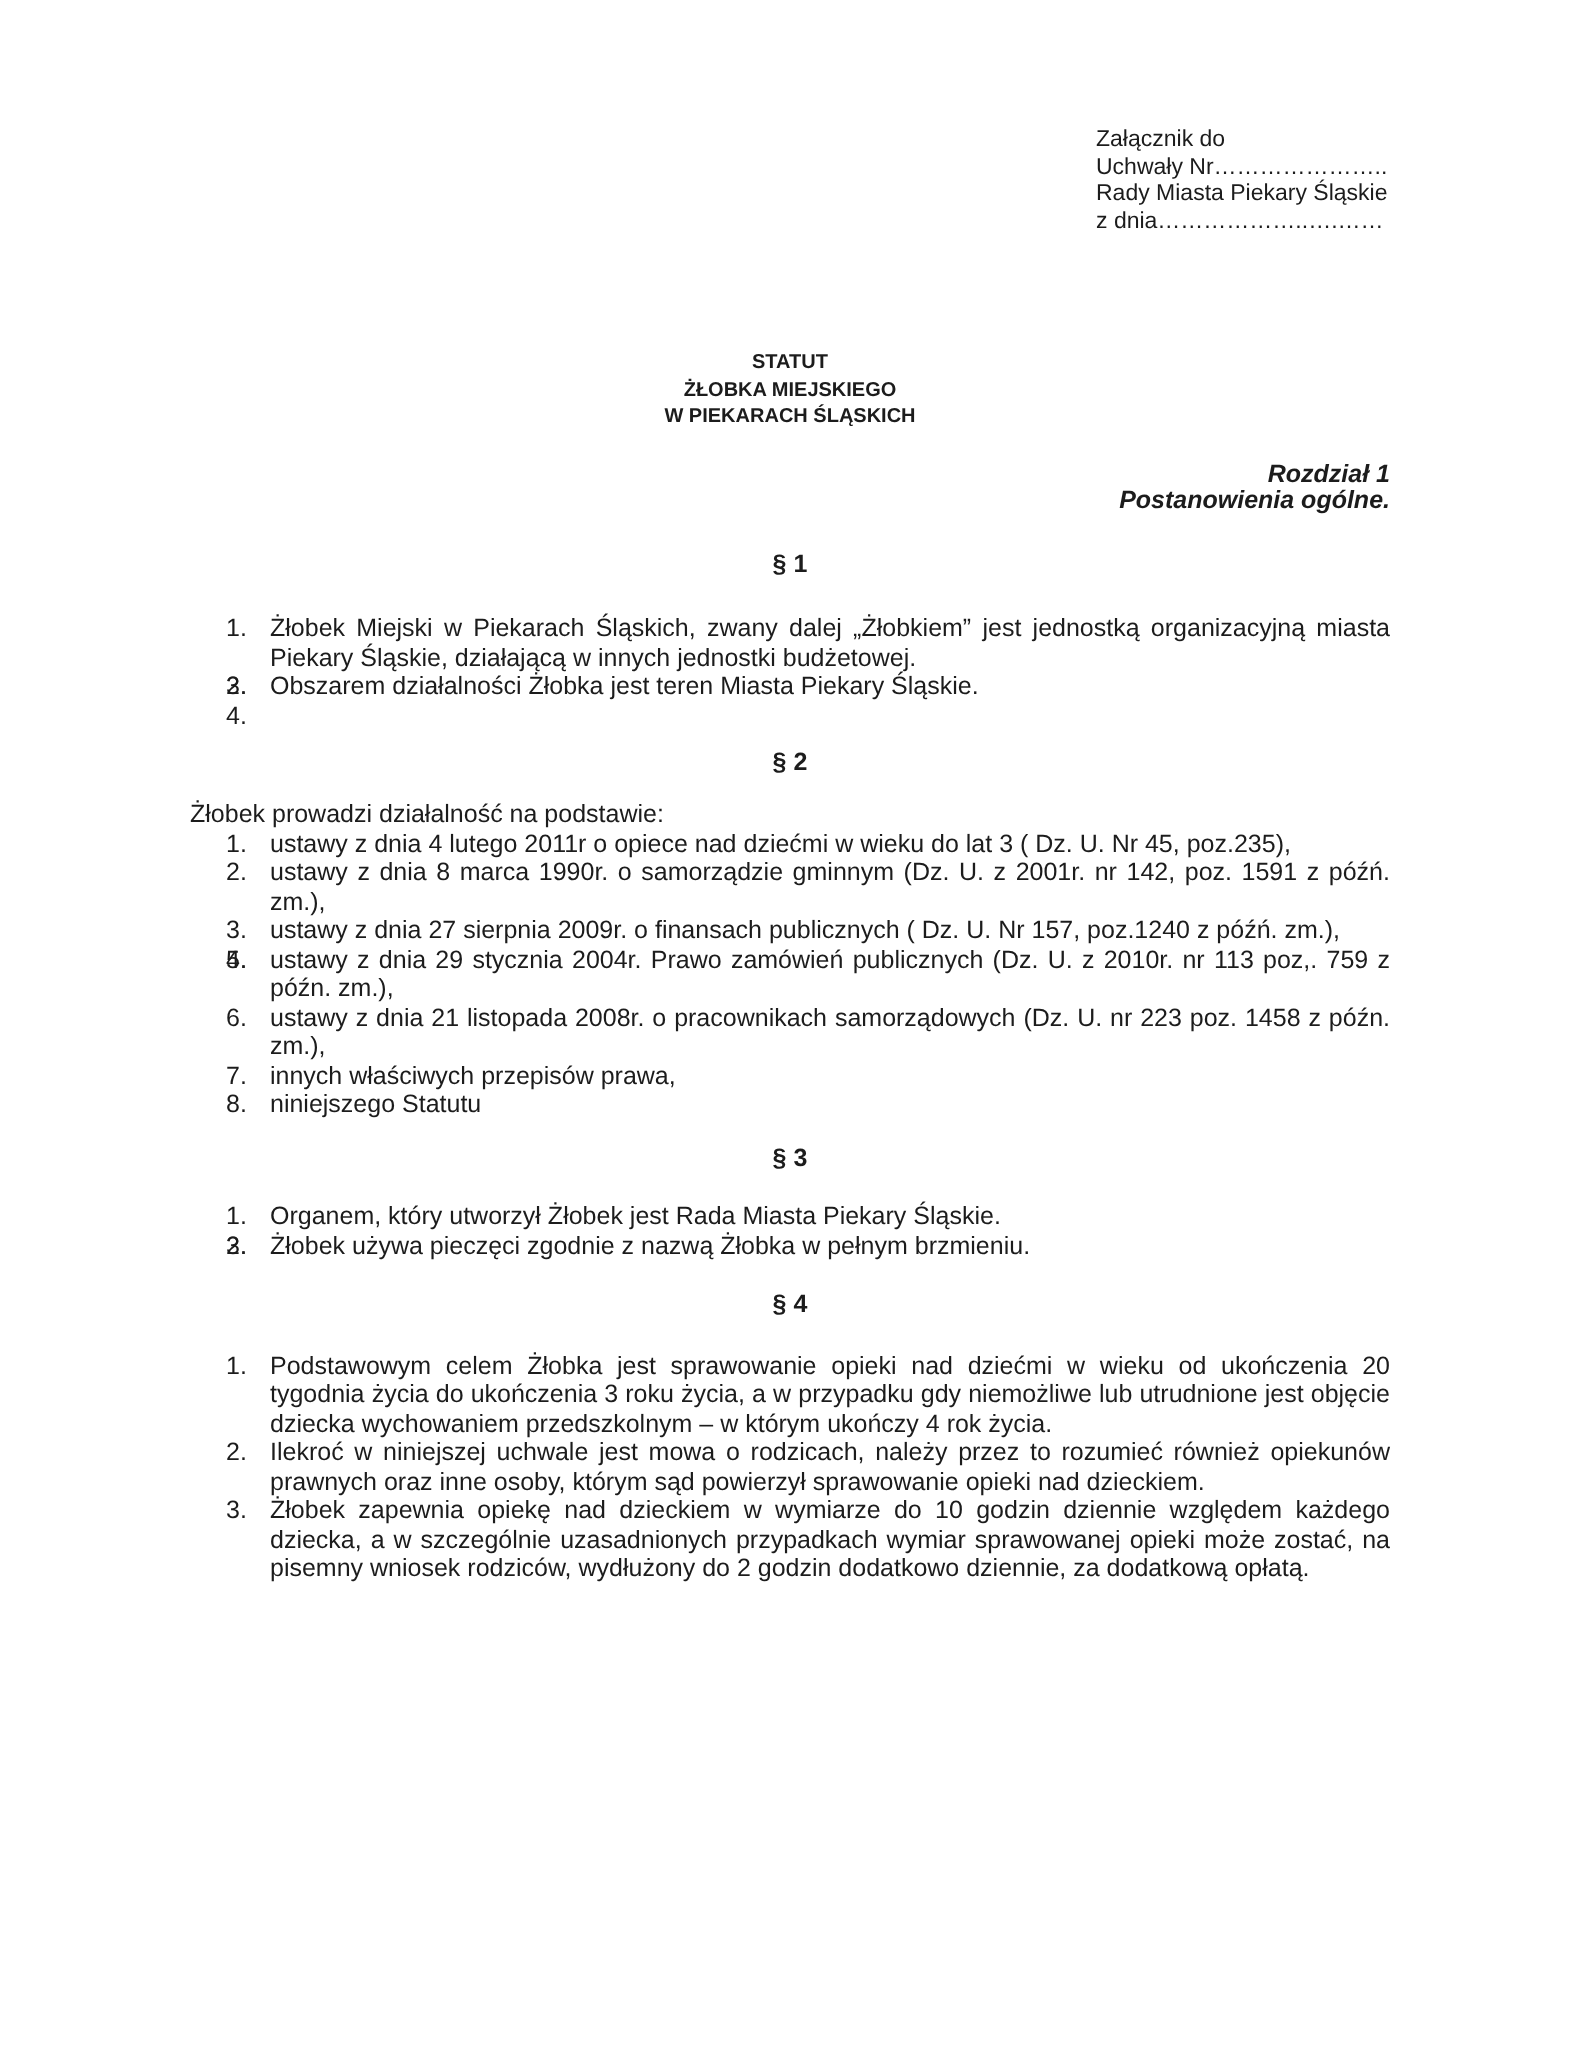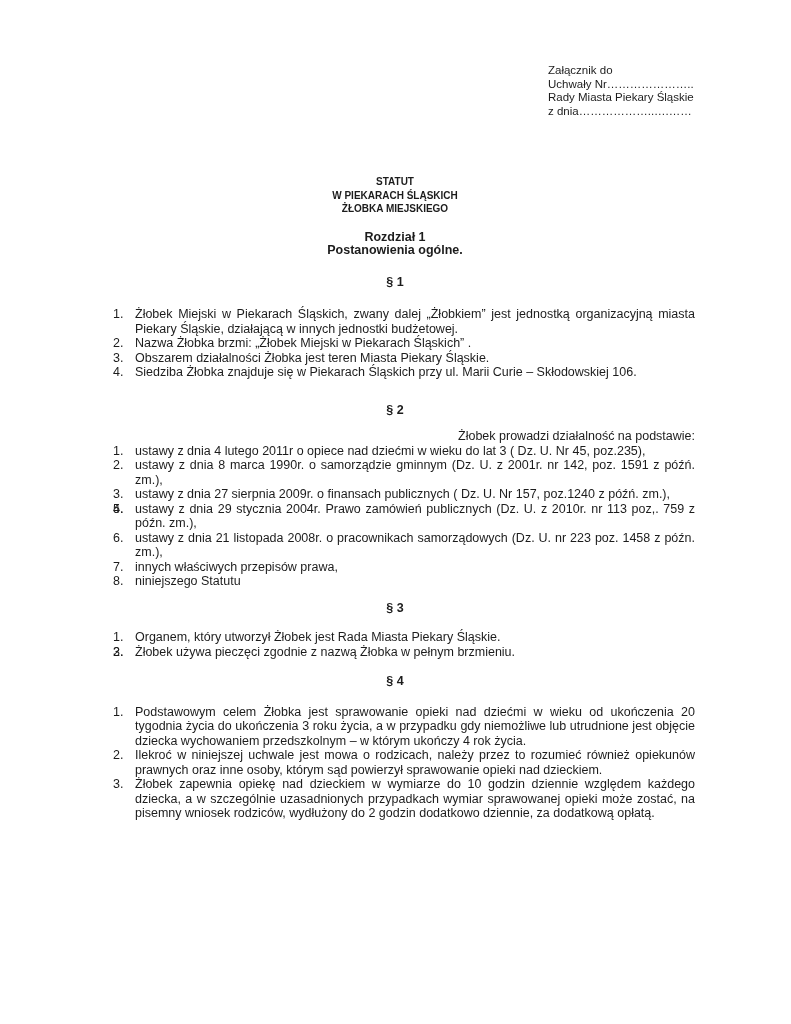--- a/index.html
+++ b/index.html
@@ -25,38 +25,39 @@
     white-space: nowrap;
   }
   .doc-title {
     margin-top: 57px;
     text-align: center;
     font-weight: bold;
     font-size: 10px;
     line-height: 13.5px;
   }
   .chapter {
-    text-align: center;
+    text-align: right;
     font-weight: bold;
     font-size: 12.5px;
     line-height: 13.5px;
+    font-style: italic;
   }
   .chapter-1 { margin-top: 15px; }
   .chapter-2 { margin-top: 13px; }
   .par-heading {
     text-align: center;
     font-weight: bold;
     font-size: 12.5px;
     line-height: 13.5px;
   }
   .ph-1 { margin-top: 18px; }
   .ph-2 { margin-top: 24px; }
   .ph-3 { margin-top: 13px; }
   .ph-4 { margin-top: 16px; }
-  .intro { margin-top: 12px; text-align: right; }
+  .intro { margin-top: 12px; }
   .list { margin-top: 0; }
   .list-1 { margin-top: 18px; }
   .list-3 { margin-top: 15px; }
   .list-4 { margin-top: 16px; }
   .li {
     position: relative;
     padding-left: 40px;
     text-align: justify;
   }
   .li .num {
@@ -72,46 +73,44 @@
 
   <div class="attachment">
     <div>Załącznik do</div>
     <div>Uchwały Nr…………………..</div>
     <div>Rady Miasta Piekary Śląskie</div>
     <div>z dnia………………..….……</div>
   </div>
 
   <div class="doc-title">
     <div>STATUT</div>
+    <div>ŻŁOBKA MIEJSKIEGO</div>
     <div>W PIEKARACH ŚLĄSKICH</div>
-    <div>ŻŁOBKA MIEJSKIEGO</div>
   </div>
 
   <div class="chapter chapter-1">
     <div>Rozdział 1</div>
     <div>Postanowienia ogólne.</div>
   </div>
 
   <div class="par-heading ph-1">§ 1</div>
   <div class="list list-1">
     <div class="li">
       <span class="num">1.</span>
       <span>Żłobek Miejski w Piekarach Śląskich, zwany dalej „Żłobkiem” jest jednostką organizacyjną miasta Piekary Śląskie, działającą w innych jednostki budżetowej.</span>
     </div>
     <div class="li">
       <span class="num">2.</span>
-      <span>Nazwa Żłobka brzmi: „Żłobek Miejski w Piekarach Śląskich” .</span>
     </div>
     <div class="li">
       <span class="num">3.</span>
       <span>Obszarem działalności Żłobka jest teren Miasta Piekary Śląskie.</span>
     </div>
     <div class="li">
       <span class="num">4.</span>
-      <span>Siedziba Żłobka znajduje się w Piekarach Śląskich przy ul. Marii Curie – Skłodowskiej 106.</span>
     </div>
   </div>
 
   <div class="par-heading ph-2">§ 2</div>
   <div class="intro">Żłobek prowadzi działalność na podstawie:</div>
   <div class="list">
     <div class="li">
       <span class="num">1.</span>
       <span>ustawy z dnia 4 lutego 2011r o opiece nad dziećmi w wieku do lat 3 ( Dz. U. Nr 45, poz.235),</span>
     </div>

